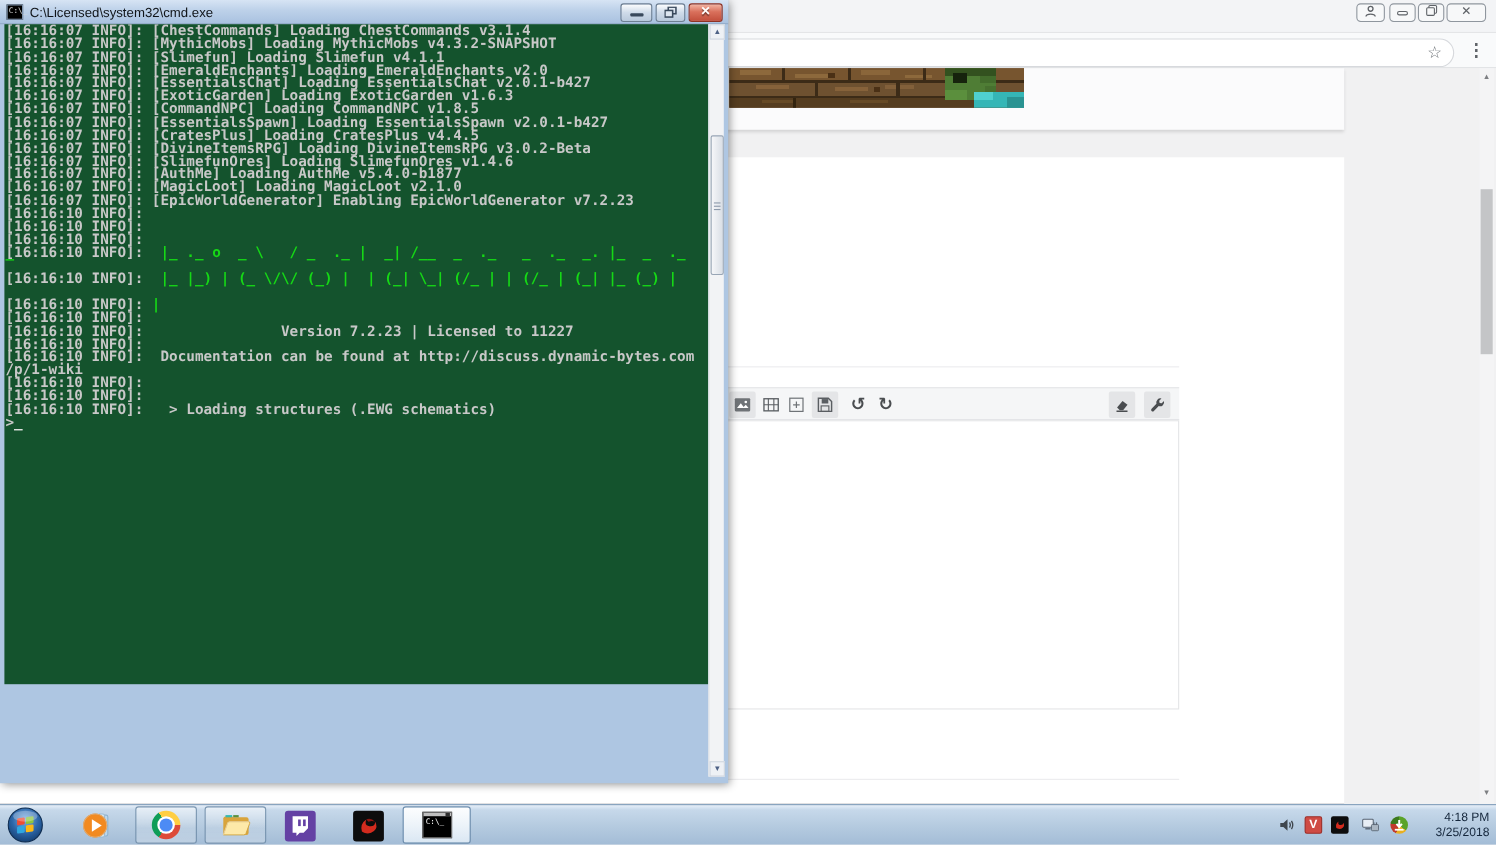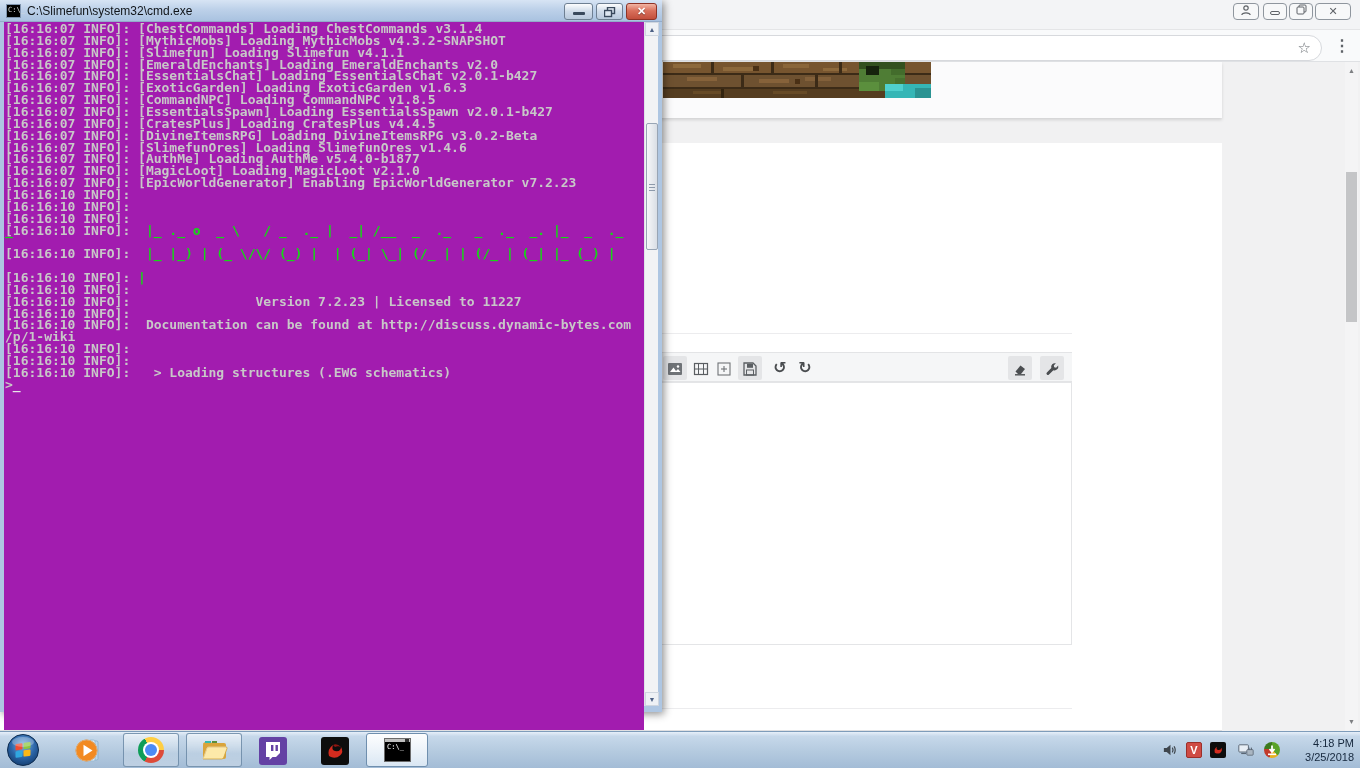--- a/index.html
+++ b/index.html
@@ -43,21 +43,21 @@
                background:linear-gradient(#d7e4f4, #bdd1e9 45%, #a9c2e0); border-bottom:1px solid #93abc9; }
   #cmd-icon { left:6px; top:4px; width:15px; height:14px; background:#000; border:1px solid #7f94ae; }
   #cmd-icon span { position:absolute; left:1px; top:1px; font-family:"DejaVu Sans Mono", monospace; font-size:7px; color:#dcdcdc; }
   #cmd-title-text { left:27px; top:4px; font-size:12px; color:#101418; }
   .wbtn { position:absolute; top:3px; height:17px; border:1px solid #6e7f92; border-radius:3px;
           background:linear-gradient(#fcfdfe, #cfdbe9 50%, #b9c9dc); text-align:center; }
   #w-close { background:linear-gradient(#f2b5a4, #d9705c 45%, #c24f3c); border-color:#8e3326;
              color:#fff; font-weight:bold; font-size:11px; line-height:15px; text-shadow:0 1px 1px rgba(0,0,0,.4); }
   .minbar { position:absolute; left:8px; bottom:4px; width:12px; height:3px; background:#39495c; border-radius:1px; }
 
-  #console { left:4px; top:22px; width:640px; height:708px; background:#a21caf; overflow:hidden; }
+  #console { left:4px; top:22px; width:640px; height:600px; background:#14532d; overflow:hidden; }
   #console-output { position:absolute; left:1px; top:1px; font-family:"DejaVu Sans Mono", monospace;
                     font-weight:bold; font-size:13px; line-height:11.87px; white-space:pre; color:#c8c8c8; }
   .cl { height:11.87px; }
   .cg { color:#16d816; }
   .cur { color:#e8e8e8; }
 
   #cscroll { left:644px; top:22px; width:14px; height:684px; background:#f2f3f5; border-left:1px solid #dfe3e8; }
   .cs-btn { position:absolute; left:0; width:14px; height:14px; background:#eef1f5; border:1px solid #cfd6df;
             text-align:center; font-size:7px; color:#4d6185; line-height:13px; }
   #cs-thumb { position:absolute; left:1px; top:101px; width:12px; height:127px;
@@ -212,21 +212,21 @@
         <div class="scroll-arrow-b" style="bottom:2px;">▼</div>
       </div>
     </div>
   </div>
 
   <div id="cmd" class="abs">
     <div id="cmd-title" class="abs">
       <div id="cmd-icon" class="abs">
           <span>C:\_</span>
         </div>
-      <div id="cmd-title-text" class="abs">C:\Slimefun\system32\cmd.exe</div>
+      <div id="cmd-title-text" class="abs">C:\Licensed\system32\cmd.exe</div>
       <div class="wbtn" style="left:564px; width:29px;">
         <span class="minbar"></span>
       </div>
       <div class="wbtn" style="left:596px; width:27px;">
         <svg width="12" height="11" viewBox="0 0 12 11" style="margin-top:2px">
           <rect x="3.5" y="0.5" width="7" height="6" fill="none" stroke="#39495c" stroke-width="1.4"></rect>
           <rect x="0.5" y="3.5" width="7" height="6" fill="#dde6f0" stroke="#39495c" stroke-width="1.4"></rect>
         </svg>
       </div>
       <div class="wbtn" id="w-close" style="left:626px; width:31px;">

